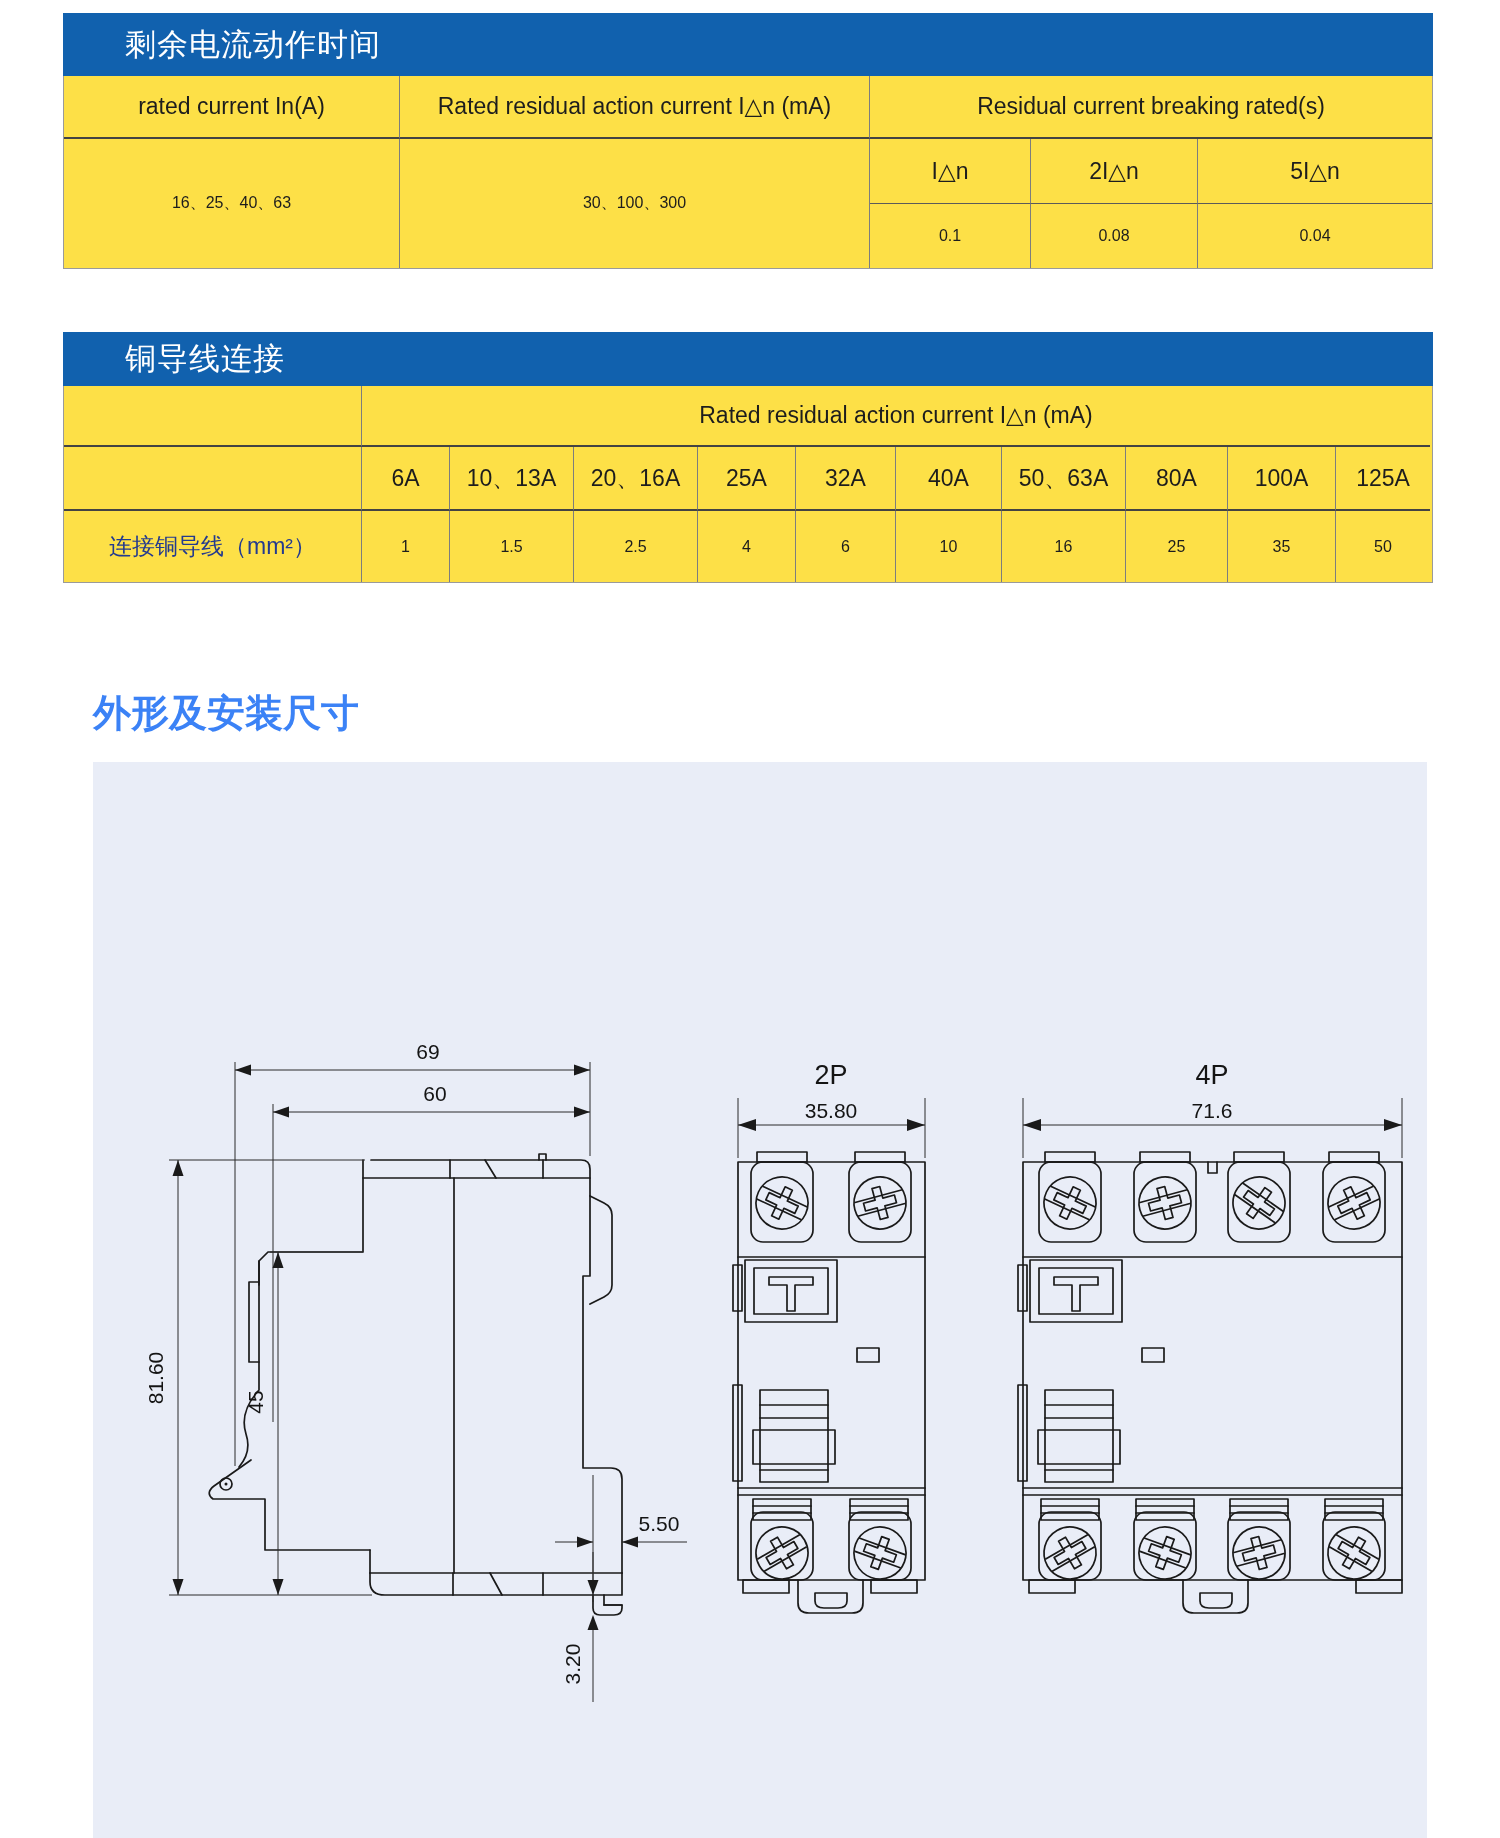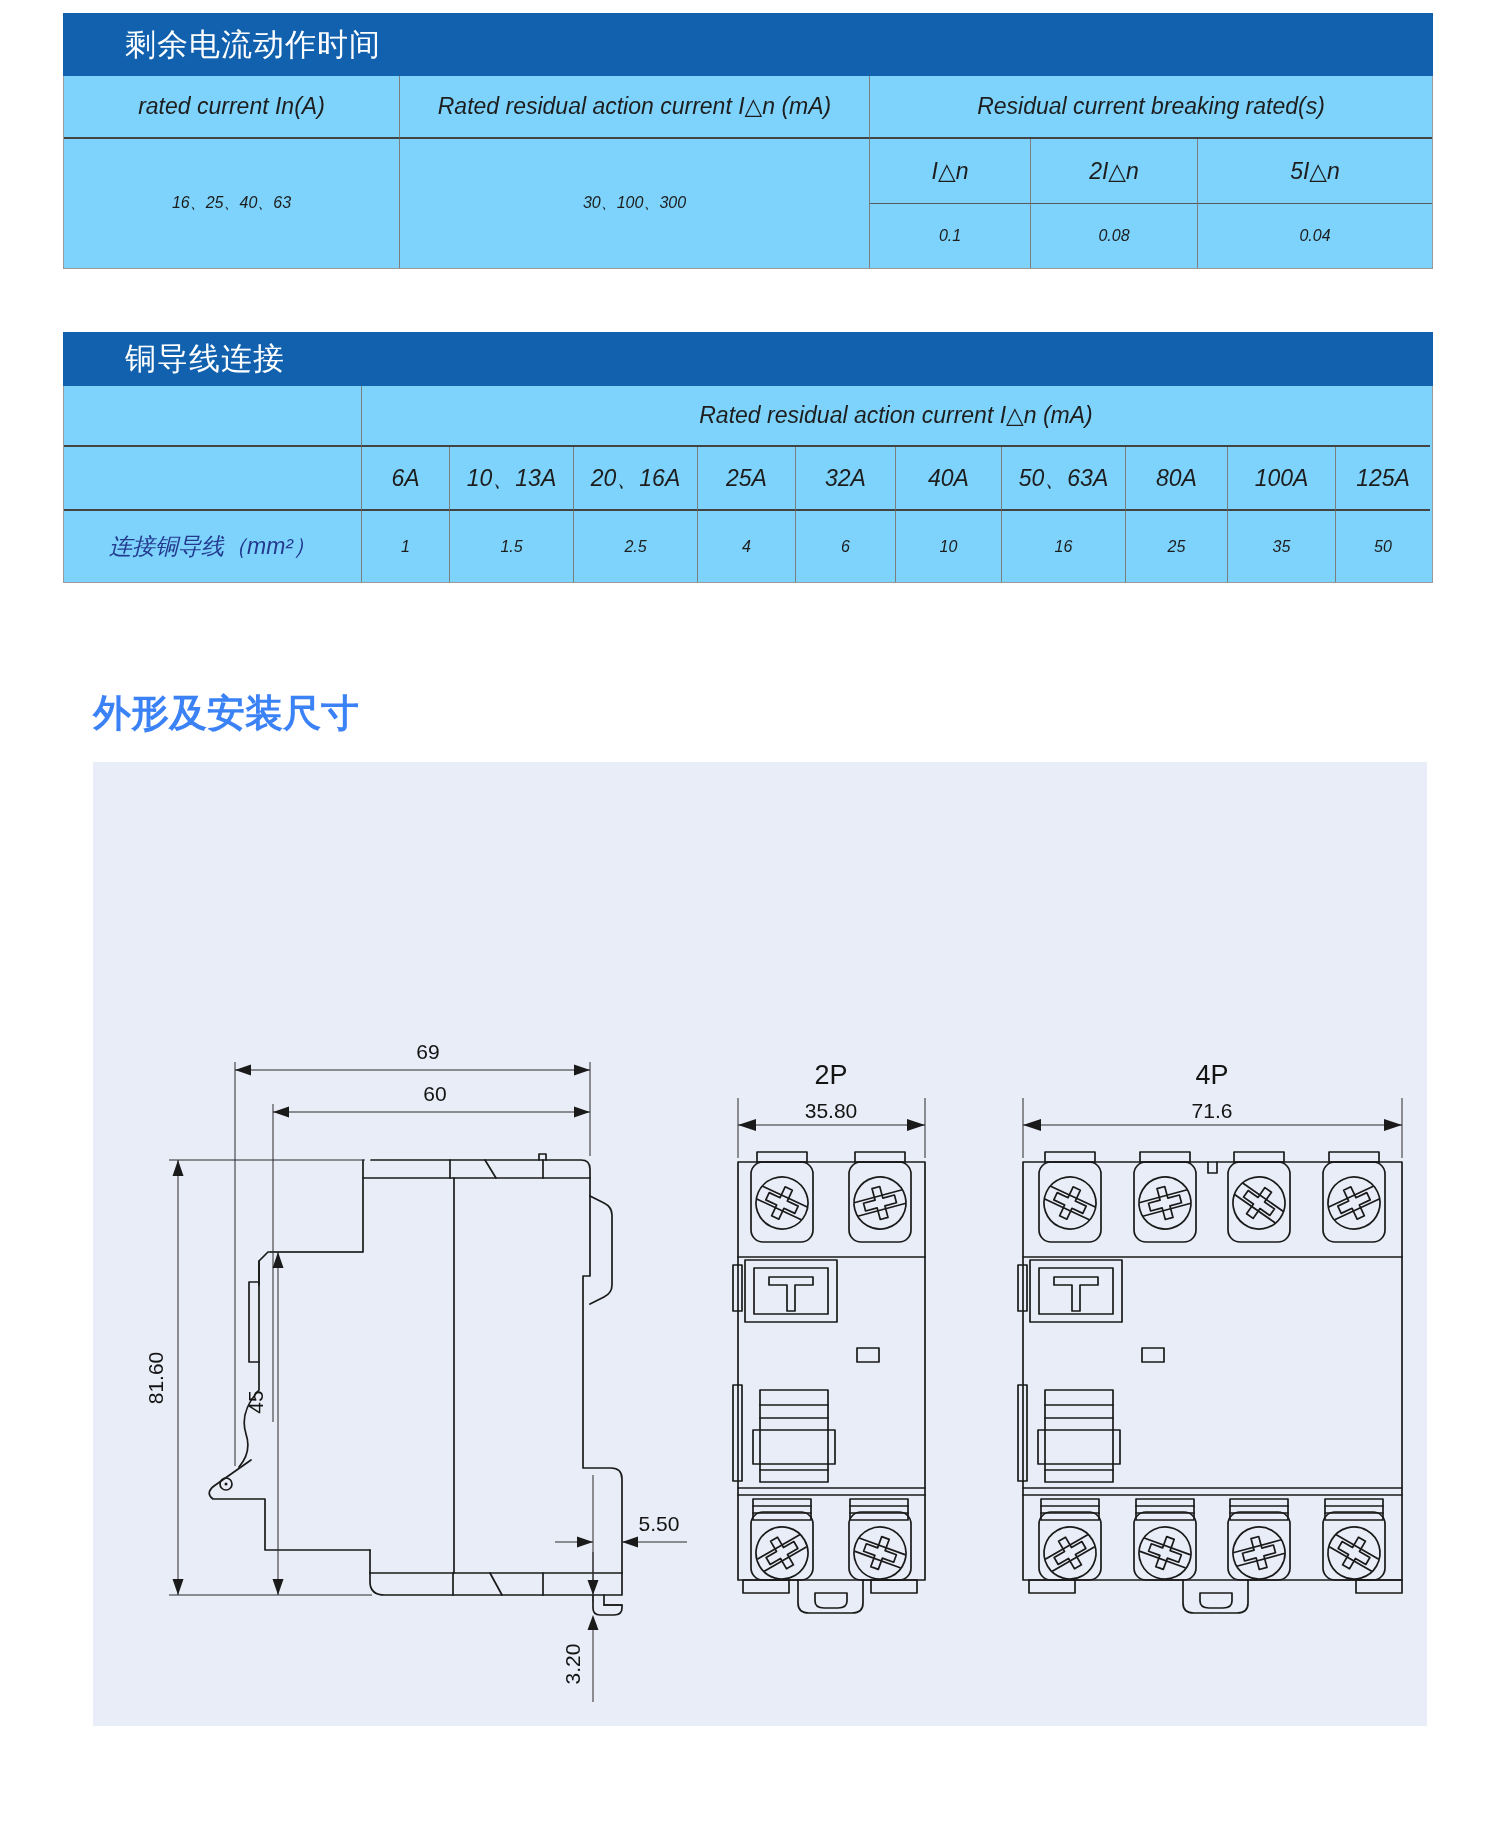--- a/index.html
+++ b/index.html
@@ -3,36 +3,36 @@
 <meta charset="utf-8">
 <style>
   * { margin:0; padding:0; box-sizing:border-box; }
   body { background:#fff; font-family:"Liberation Sans","DejaVu Sans",sans-serif; }
   .page { position:relative; width:1500px; height:1838px; background:#ffffff; overflow:hidden; }
 
   .bar { height:63px; background:#1161ae; color:#fff; display:flex; align-items:center;
          padding-left:62px; font-size:31px; letter-spacing:1px; }
 
   .tbl { position:absolute; left:63px; width:1370px; }
-  .grid { display:grid; border:1px solid #9a9a9a; border-top:none; background:#7dd3fc;font-style:italic; }
+  .grid { display:grid; border:1px solid #9a9a9a; border-top:none; background:#fde047; }
   .cell { display:flex; align-items:center; justify-content:center; font-size:23px; color:#1d1d1d; }
   .br  { border-right:1.5px solid #7d7d7d; }
   .bbd { border-bottom:2px solid #434343; }
   .bbl { border-bottom:1.5px solid #5a5a5a; }
 
   .t1 .grid { grid-template-columns:336px 470px 161px 167px 234px; grid-template-rows:63px 65px 64px; }
   .t2 .grid { grid-template-columns:298px 88px 124px 124px 98px 100px 106px 124px 102px 108px 94px;
               grid-template-rows:61px 64px 71px; }
   .t2 .bar { height:54px; }
   .lbl-blue { color:#233a8f; }
   .val { font-size:16px; }
 
   .sec-heading { position:absolute; left:93px; top:688px; font-size:38px; font-weight:bold; color:#3b82f6; }
 
-  .panel { position:absolute; left:93px; top:762px; width:1334px; height:964px; background:#e9edf7; }
+  .panel { position:absolute; left:93px; top:762px; width:1334px; height:1076px; background:#e9edf7; }
 
   svg .s  { fill:none; stroke:#1a1a1a; stroke-width:1.7px; stroke-linejoin:round; stroke-linecap:round; }
   svg .thin { fill:none; stroke:#2a2a2a; stroke-width:1px; }
   svg .ar { fill:#1a1a1a; stroke:none; }
   svg text { fill:#141414; font-family:"Liberation Sans","DejaVu Sans",sans-serif; font-size:21px;
              text-anchor:middle; stroke:none; }
   svg text.big { font-size:27px; }
 </style>
 </head>
 <body>

